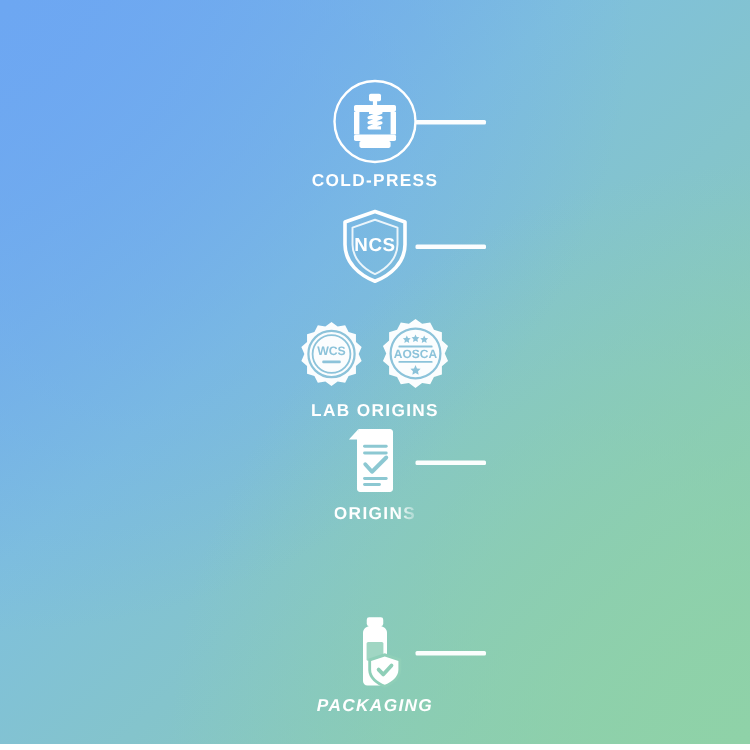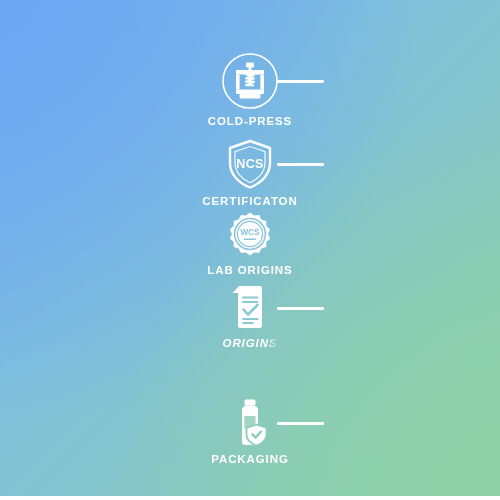--- a/index.html
+++ b/index.html
@@ -72,21 +72,20 @@
     font-weight: bold;
     letter-spacing: 0.9px;
     text-align: center;
     white-space: nowrap;
   }
 
   .label.faded-tail {
     
     -webkit-mask-image: linear-gradient(to right, #000 0%, #000 78%, rgba(0,0,0,0.25) 100%);
     mask-image: linear-gradient(to right, #000 0%, #000 78%, rgba(0,0,0,0.25) 100%);
-    font-style: italic;
   }
 
   svg { display: block; }
 </style>
 </head>
 <body>
 
 <div id="infographic">
   <div class="steps">
 
@@ -114,21 +113,20 @@
       <div class="icon-row">
         <div class="icon-wrap">
           <svg width="52" height="52" viewBox="0 0 52 52" aria-hidden="true">
             <path d="M26 3 L46 10 V25 C46 37 36.5 45.5 26 49.5 C15.5 45.5 6 37 6 25 V10 Z" fill="none" stroke="#ffffff" stroke-width="2.4" stroke-linejoin="round"></path>
             <path d="M26 8.5 L41 13.7 V25 C41 34.3 33.6 41.3 26 44.7 C18.4 41.3 11 34.3 11 25 V13.7 Z" fill="none" stroke="#ffffff" stroke-width="1.3" stroke-linejoin="round" opacity="0.85"></path>
             <text x="26" y="29.5" text-anchor="middle" fill="#ffffff" font-family="Liberation Sans, sans-serif" font-size="12.5" font-weight="bold" letter-spacing="0.4">NCS</text>
           </svg>
         </div>
         <div class="dash" style="width:47px; left:277px;"></div>
       </div>
-      <div class="label">CERTIFICATON</div>
     </div>
 
     <div class="step" style="top:211px;">
       <div class="icon-row">
         <div class="badge-group">
 
           <div>
             <svg width="48" height="48" viewBox="0 0 48 48" aria-hidden="true">
               <path d="M24 1.6
                        L28.1 4.6 L33.1 3.9 L35.4 8.4 L40.3 9.9 L40.3 15.0
@@ -137,20 +135,41 @@
                        L14.9 42.1 L12.6 37.6 L7.7 36.1 L7.7 31.0 L3.9 27.7
                        L5.9 23.0 L3.9 18.3 L7.7 15.0 L7.7 9.9 L12.6 8.4
                        L14.9 3.9 L19.9 4.6 Z" fill="#ffffff" opacity="0.97"></path>
               <circle cx="24" cy="23" r="15.4" fill="none" stroke="#8CC3DA" stroke-width="1.5"></circle>
               <circle cx="24" cy="23" r="12.6" fill="none" stroke="#8CC3DA" stroke-width="1.2"></circle>
               <text x="24" y="23.6" text-anchor="middle" fill="#8CC3DA" font-family="Liberation Sans, sans-serif" font-size="8.2" font-weight="bold">WCS</text>
               <rect x="17.8" y="27.4" width="12.4" height="1.7" rx="0.8" fill="#8CC3DA"></rect>
             </svg>
           </div>
 
+          <div>
+            <svg width="52" height="52" viewBox="0 0 52 52" aria-hidden="true">
+              <path d="M26 1.6
+                       L30.4 4.8 L35.8 4.0 L38.3 8.9 L43.6 10.5 L43.6 16.0
+                       L47.7 19.6 L45.5 24.6 L47.7 29.6 L43.6 33.2 L43.6 38.7
+                       L38.3 40.3 L35.8 45.2 L30.4 44.4 L26 47.6 L21.6 44.4
+                       L16.2 45.2 L13.7 40.3 L8.4 38.7 L8.4 33.2 L4.3 29.6
+                       L6.5 24.6 L4.3 19.6 L8.4 16.0 L8.4 10.5 L13.7 8.9
+                       L16.2 4.0 L21.6 4.8 Z" fill="#ffffff" opacity="0.97"></path>
+              <circle cx="26" cy="24.6" r="16.6" fill="none" stroke="#8CC3DA" stroke-width="1.5"></circle>
+              <g fill="#8CC3DA">
+                <polygon points="20.2,12.6 21.0,14.3 22.8,14.5 21.5,15.8 21.8,17.6 20.2,16.7 18.6,17.6 18.9,15.8 17.6,14.5 19.4,14.3"></polygon>
+                <polygon points="26.0,12.0 26.8,13.7 28.6,13.9 27.3,15.2 27.6,17.0 26.0,16.1 24.4,17.0 24.7,15.2 23.4,13.9 25.2,13.7"></polygon>
+                <polygon points="31.8,12.6 32.6,14.3 34.4,14.5 33.1,15.8 33.4,17.6 31.8,16.7 30.2,17.6 30.5,15.8 29.2,14.5 31.0,14.3"></polygon>
+              </g>
+              <rect x="14.6" y="19.4" width="22.8" height="1.3" rx="0.6" fill="#8CC3DA"></rect>
+              <text x="26" y="27.6" text-anchor="middle" fill="#8CC3DA" font-family="Liberation Sans, sans-serif" font-size="8" font-weight="bold">AOSCA</text>
+              <rect x="14.6" y="29.6" width="22.8" height="1.3" rx="0.6" fill="#8CC3DA"></rect>
+              <polygon points="26.0,32.4 27.0,34.6 29.4,34.9 27.7,36.5 28.1,38.9 26.0,37.7 23.9,38.9 24.3,36.5 22.6,34.9 25.0,34.6" fill="#8CC3DA"></polygon>
+            </svg>
+          </div>
 
 
         </div>
       </div>
       <div class="label">LAB ORIGINS</div>
     </div>
 
     <div class="step" style="top:284px;">
       <div class="icon-row">
         <div class="icon-wrap">
@@ -166,21 +185,21 @@
             </g>
             <path d="M15.5 25.5 L20 30.5 L29.5 21" fill="none" stroke="#8CC8D2" stroke-width="2.6" stroke-linecap="round" stroke-linejoin="round"></path>
           </svg>
         </div>
         <div class="dash" style="width:47px; left:277px;"></div>
       </div>
       <div class="label faded-tail">ORIGINS</div>
     </div>
 
 
-    <div class="step" style="top:398px;">
+    <div class="step" style="top:410px;font-style:italic;">
       <div class="icon-row">
         <div class="icon-wrap">
           <svg width="44" height="50" viewBox="0 0 44 50" aria-hidden="true">
             <rect x="16.5" y="1.5" width="11" height="6" rx="1.6" fill="#ffffff"></rect>
             <path d="M14 12 C14 9.4 16 8 18 7.4 H26 C28 8 30 9.4 30 12 V44
                      C30 45.7 28.7 47 27 47 H17 C15.3 47 14 45.7 14 44 Z" fill="#ffffff"></path>
             <rect x="16.4" y="18" width="11.2" height="12.5" rx="1" fill="#8FCFB8" opacity="0.85"></rect>
             <path d="M28.5 25.5 L39.5 29.2 V36.5 C39.5 42.5 34 46.5 28.5 48.5
                      C23 46.5 17.5 42.5 17.5 36.5 V29.2 Z" fill="#8FCFB8"></path>
             <path d="M28.5 27.6 L37.6 30.6 V36.5 C37.6 41.4 33 44.8 28.5 46.5

